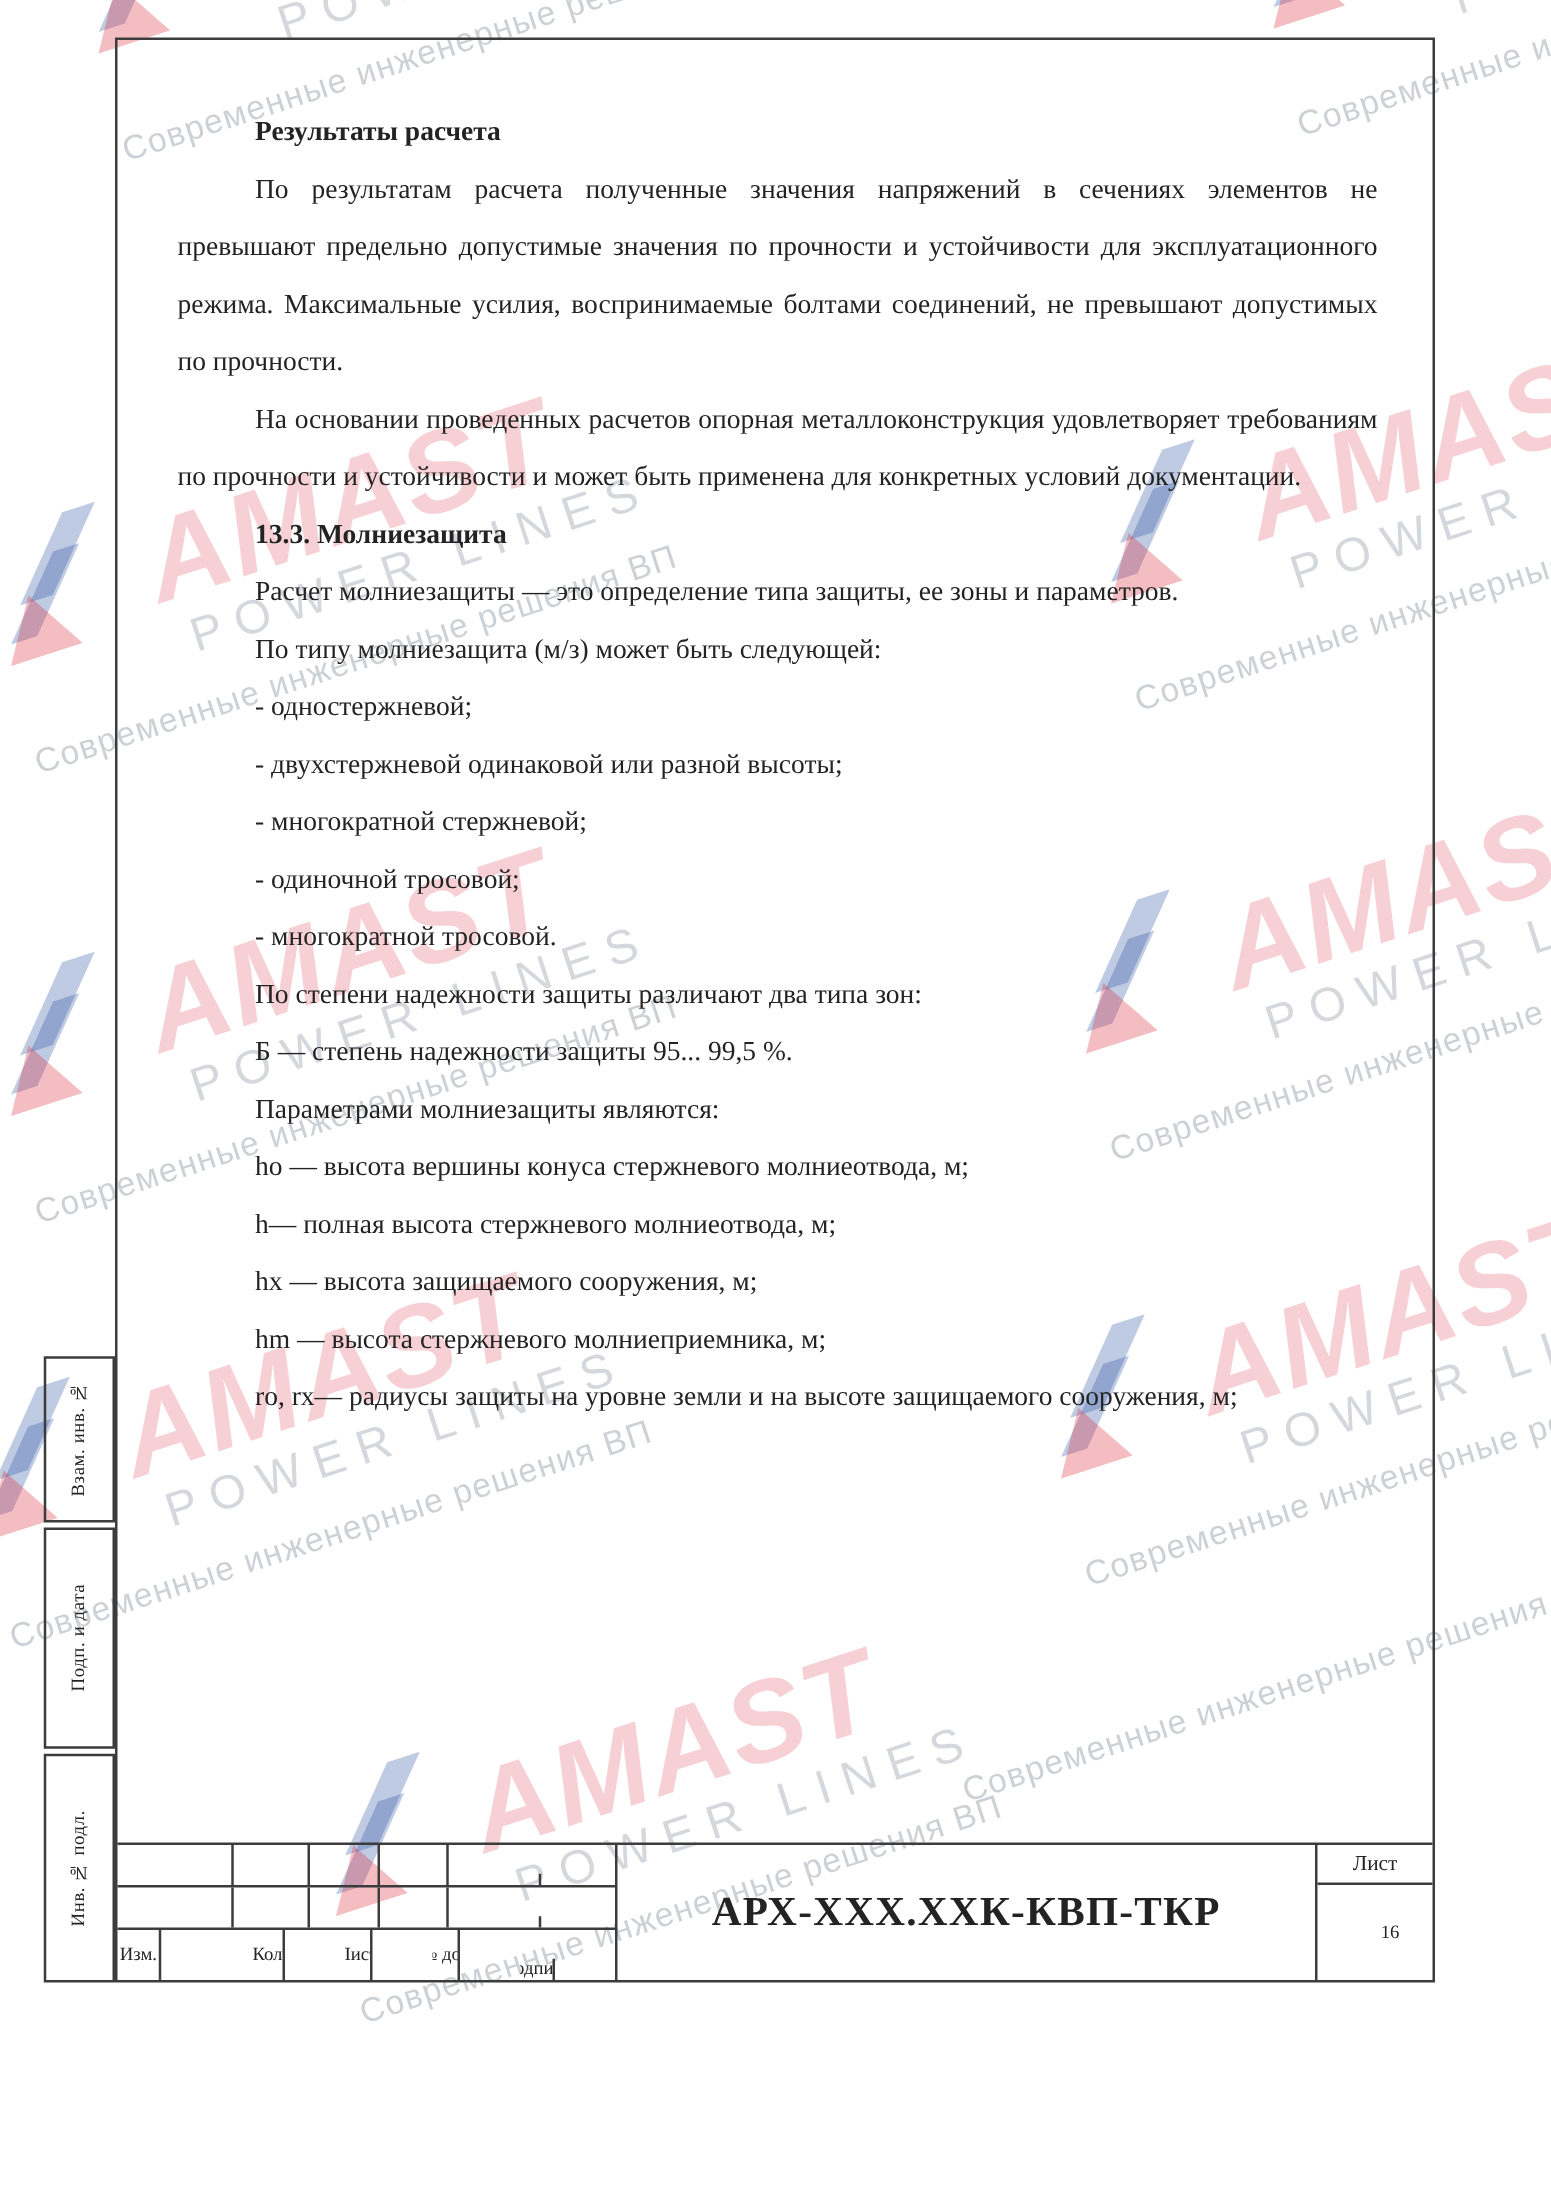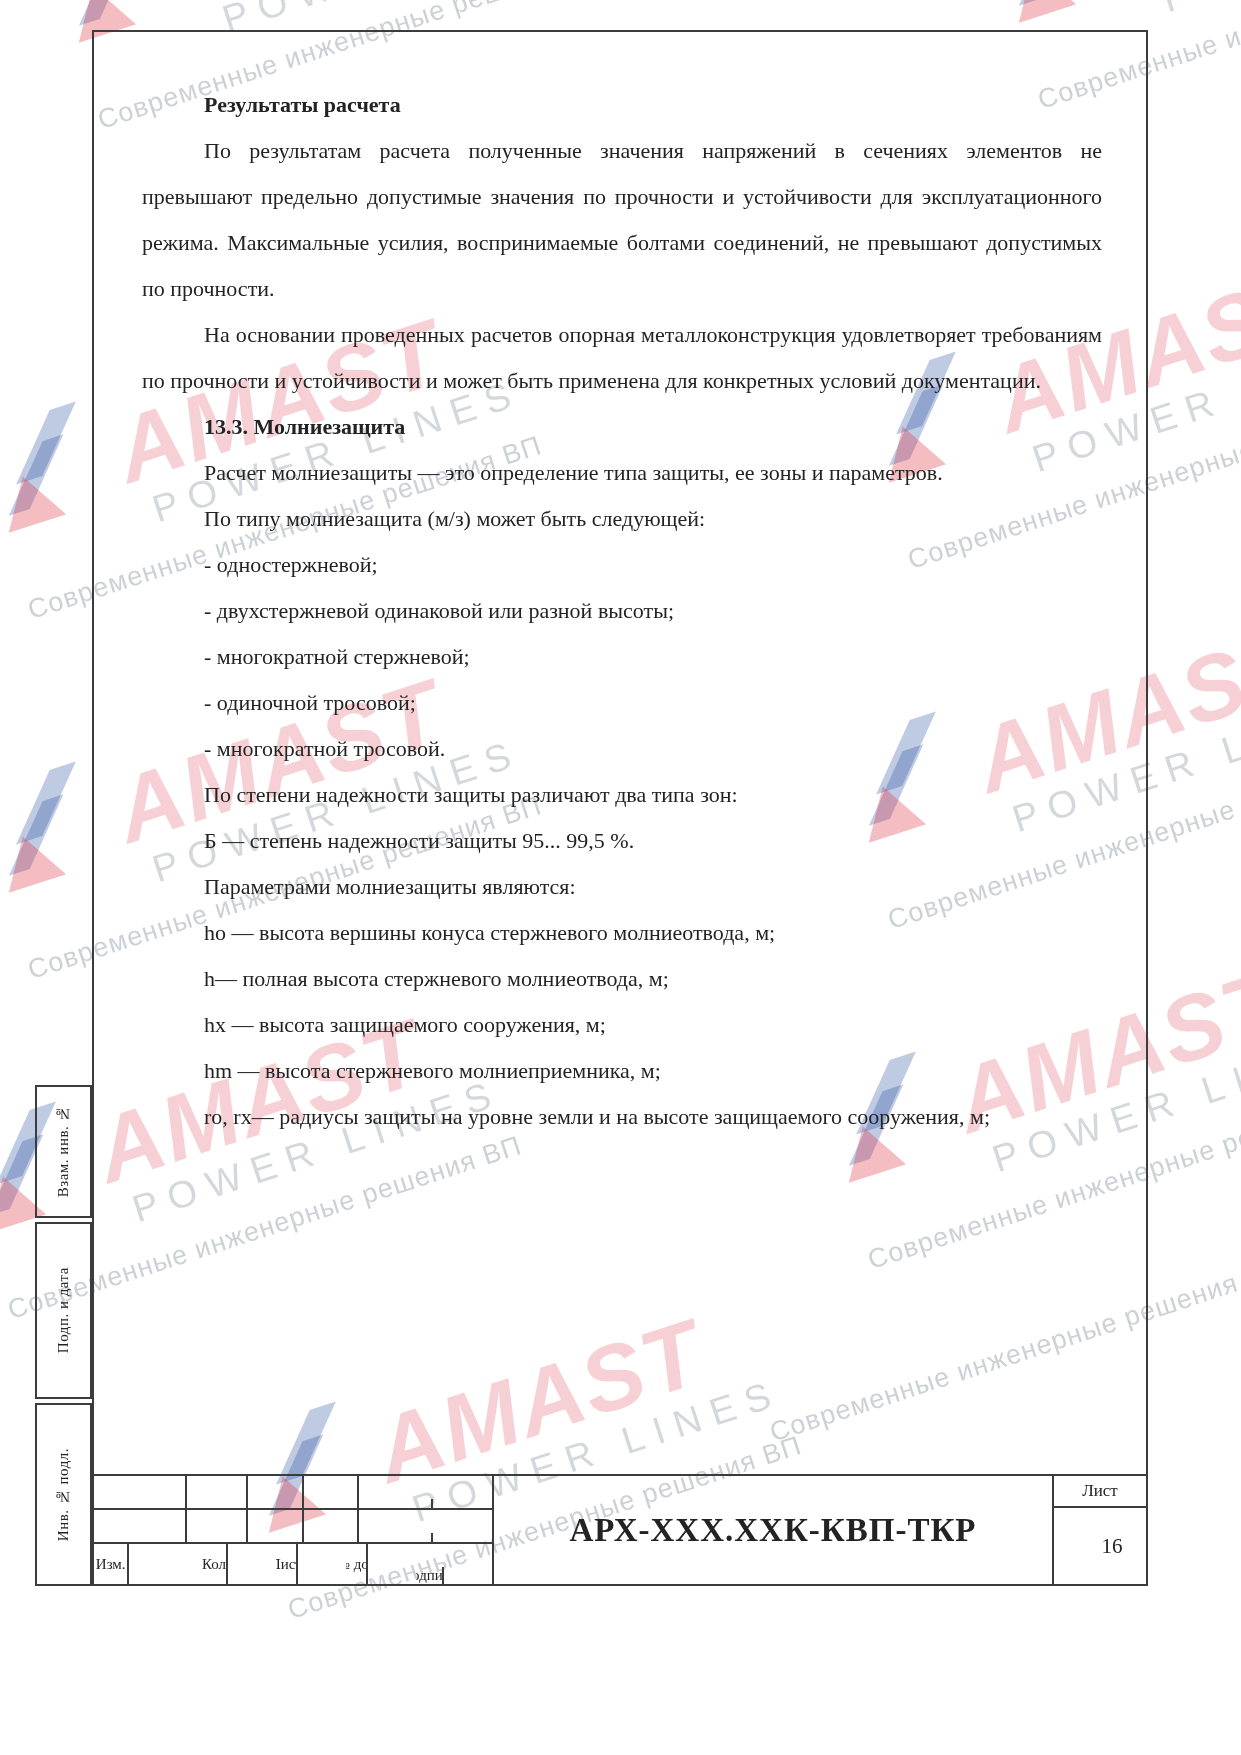--- a/index.html
+++ b/index.html
@@ -59,21 +59,21 @@
   .c1{width:93px;} .c2{width:61px;padding-left:43px;} .c3{width:56px;} .c4{width:55px;} .c5{width:74px;margin-top:23px;} .c6{flex:1;}
   .tb-mid{
     flex:1;display:flex;align-items:center;justify-content:center;
     font-size:33px;letter-spacing:1px;border-right:2px solid #3c3c3c;box-sizing:border-box;font-weight:bold;
   }
   .tb-right{width:92px;display:flex;flex-direction:column;flex:0 0 auto;}
   .tb-sheet-label{
     height:32px;border-bottom:2px solid #3c3c3c;box-sizing:border-box;
     display:flex;align-items:center;justify-content:center;font-size:17px;
   }
-  .tb-sheet-num{flex:1;display:flex;align-items:center;justify-content:center;font-size:21px;padding-left:24px;}
+  .tb-sheet-num{flex:1;display:flex;align-items:center;justify-content:center;font-size:15px;padding-left:24px;}
 </style>
 </head>
 <body>
 
 <div class="page">
 
   <div>
 
     <div class="wm" style="left:40px;top:-60px;">
       <div class="wm-row">

